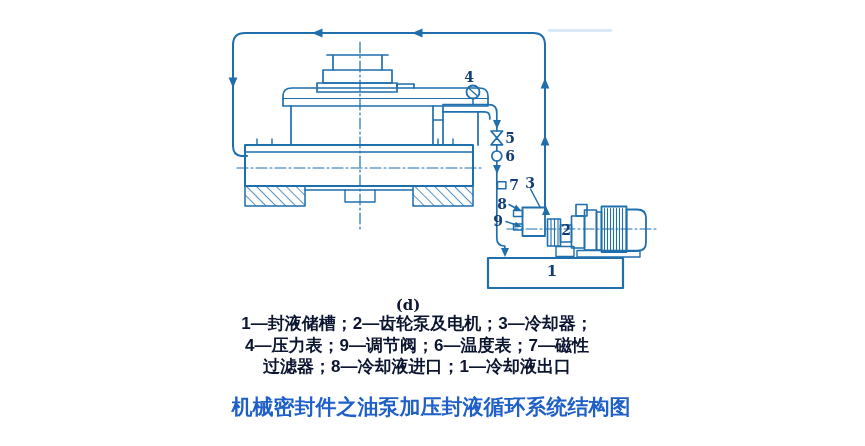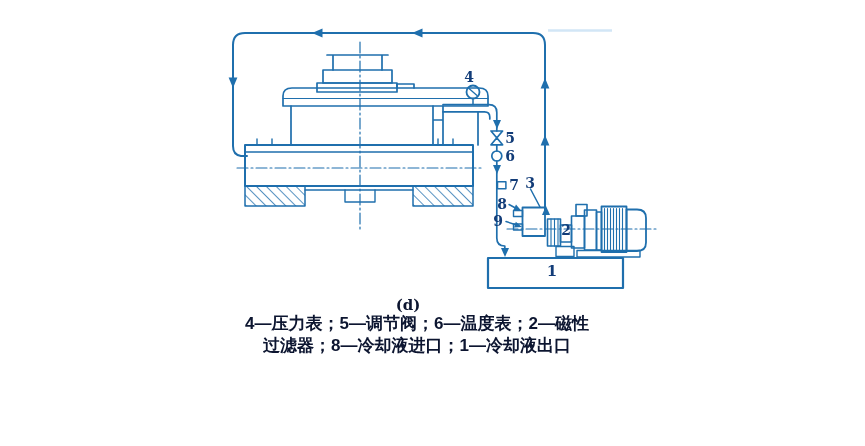--- a/index.html
+++ b/index.html
@@ -151,18 +151,20 @@
   <span class="co" style="left:514px;top:185px">7</span>
   <span class="co" style="left:530px;top:183px">3</span>
   <span class="co" style="left:502px;top:204px">8</span>
   <span class="co" style="left:498px;top:221px">9</span>
   <span class="co" style="left:566px;top:230px">2</span>
   <span class="co big" style="left:552px;top:271px">1</span>
 
   <div class="panel-label">(d)</div>
 
   <div class="legend">
-    <div>4—压力表；5—调节阀；6—温度表；2—磁性</div>
+    <div>1—封液储槽；2—齿轮泵及电机；3—冷却器；</div>
+    <div>4—压力表；9—调节阀；6—温度表；7—磁性</div>
     <div>过滤器；8—冷却液进口；1—冷却液出口</div>
   </div>
 
+  <div class="fig-title">机械密封件之油泵加压封液循环系统结构图</div>
 
 </div>
 
 </body></html>

